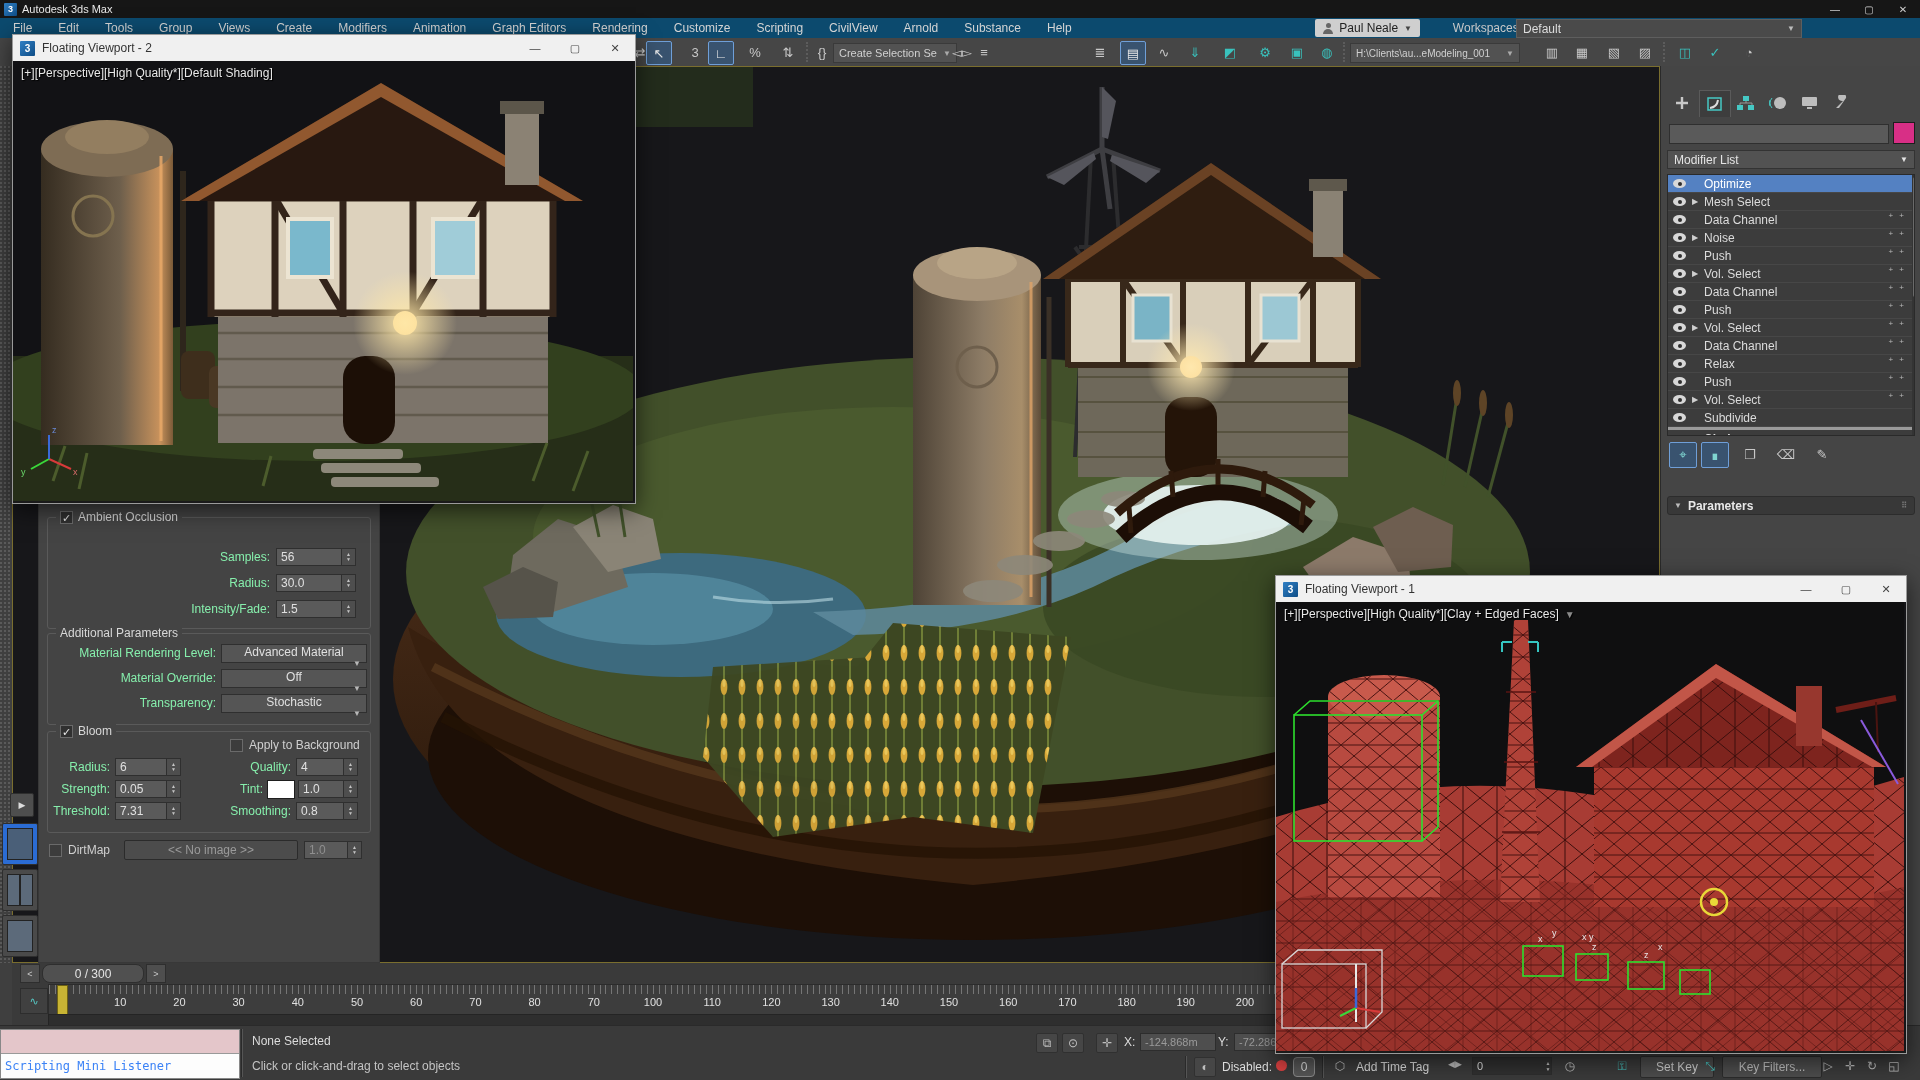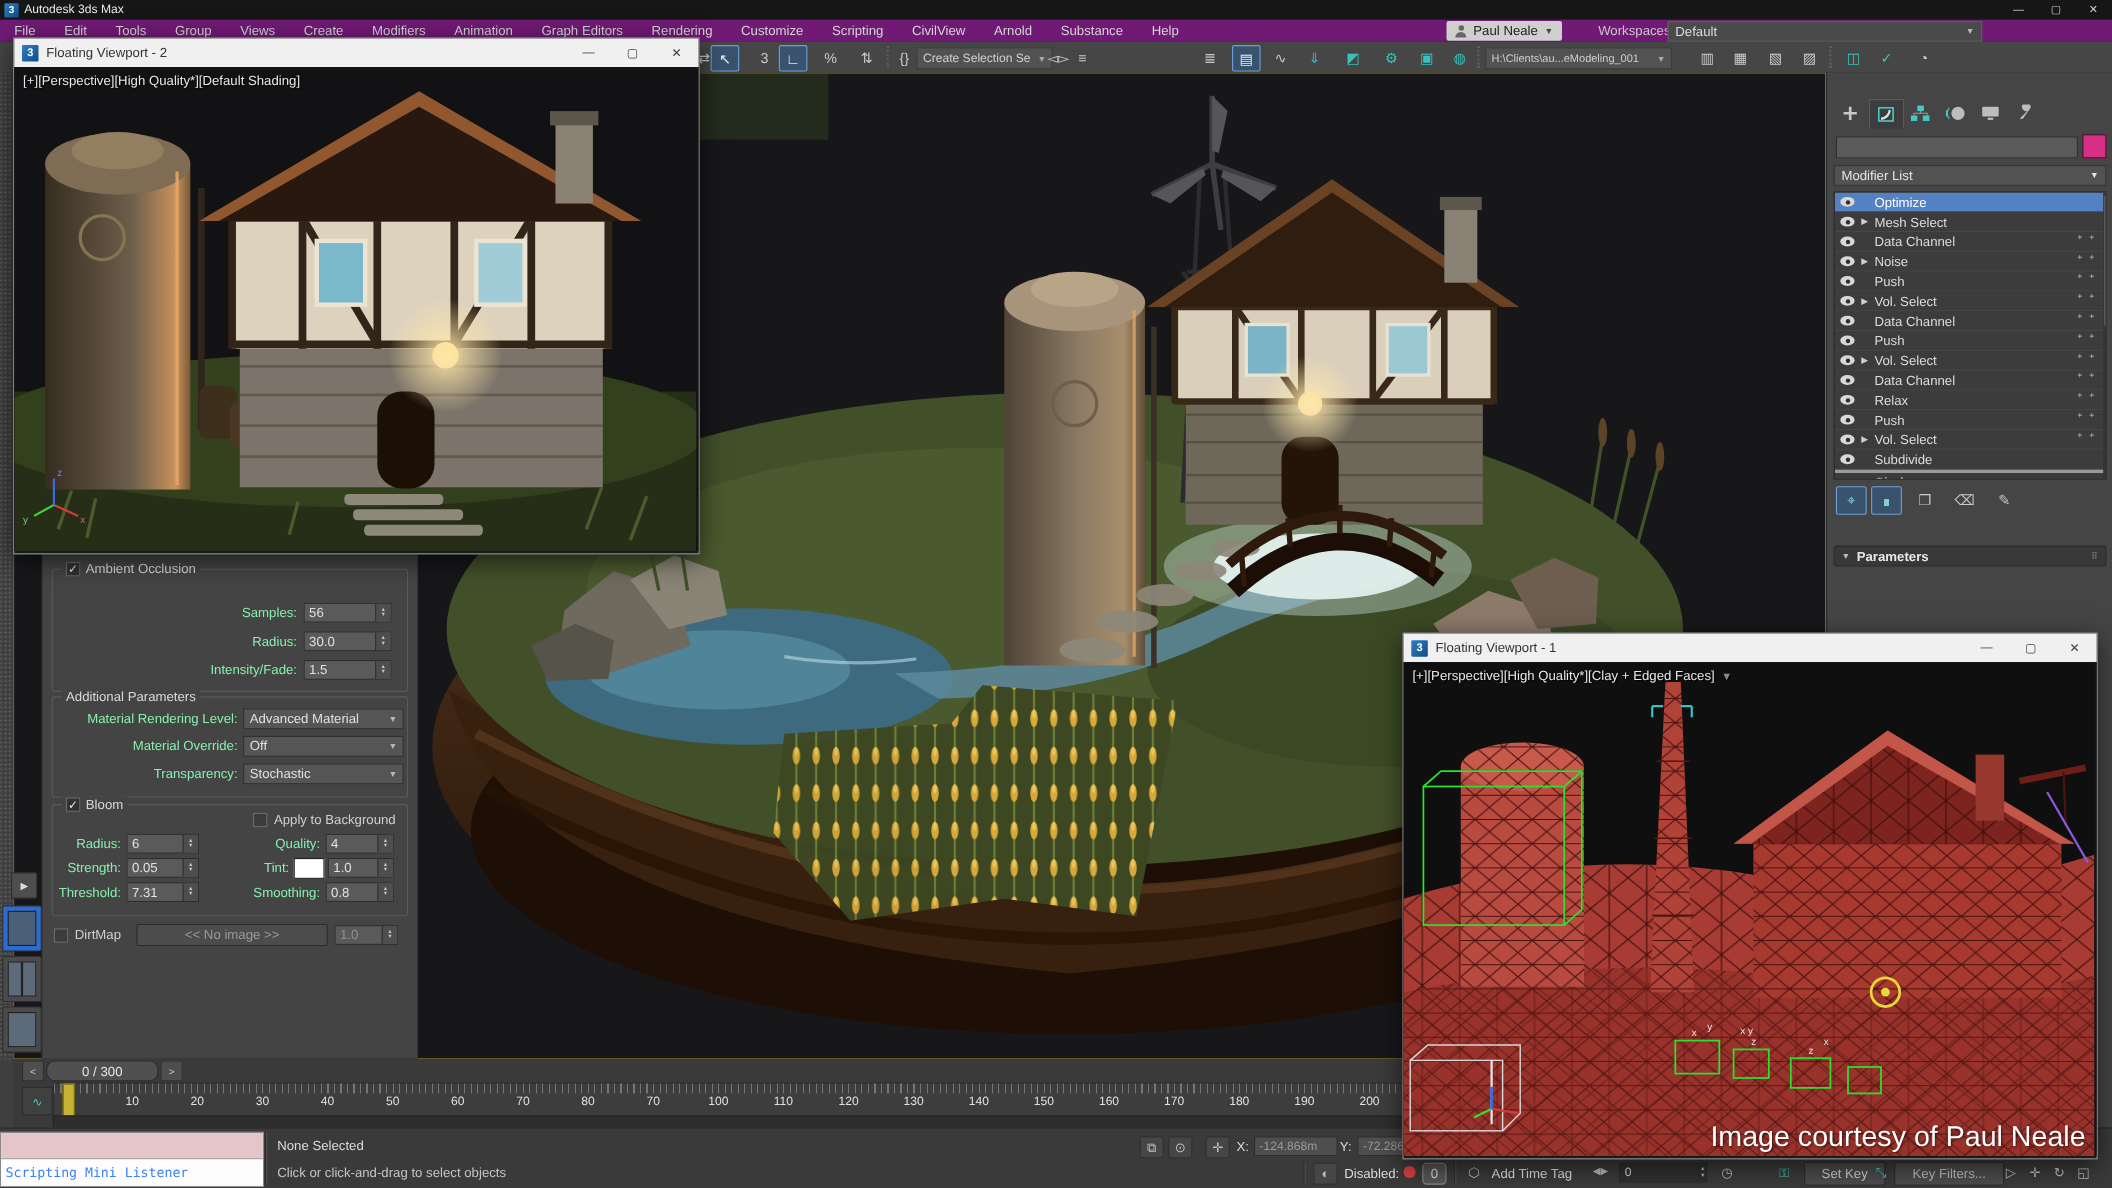--- a/index.html
+++ b/index.html
@@ -7,21 +7,21 @@
        font-family:"Liberation Sans",sans-serif;font-size:12px;color:#d8d8d8;}
   .abs{position:absolute;}
   
   #titlebar{left:0;top:0;width:1920px;height:18px;background:#161616;display:flex;align-items:center;}
   .maxlogo{width:13px;height:13px;background:linear-gradient(135deg,#2f7fc4,#0f4d86);color:#fff;font-size:9px;font-weight:bold;
            display:flex;align-items:center;justify-content:center;margin:0 5px 0 4px;border-radius:1px;}
   #titlebar .t{color:#e8e8e8;font-size:11px;}
   .wbtns{margin-left:auto;display:flex;height:100%;}
   .wbtn{width:34px;height:100%;display:flex;align-items:center;justify-content:center;color:#cfcfcf;font-size:10px;}
   
-  #menubar{left:0;top:18px;width:1920px;height:20px;background:#701a75;display:flex;align-items:center;border-bottom:1px solid #262626;}
+  #menubar{left:0;top:18px;width:1920px;height:20px;background:#0c4a6e;display:flex;align-items:center;border-bottom:1px solid #262626;}
   .menuitem{padding:0 13px;color:#d4d4d4;font-size:12px;line-height:20px;white-space:nowrap;}
   #userbtn{position:absolute;right:500px;top:1px;height:18px;background:#cfcfcf;color:#222;border-radius:2px;
            display:flex;align-items:center;padding:0 8px;gap:6px;font-size:12px;}
   .personicon{width:10px;height:10px;position:relative;}
   .personicon:before{content:"";position:absolute;left:2.5px;top:0;width:5px;height:5px;border-radius:50%;background:#666;}
   .personicon:after{content:"";position:absolute;left:0;top:5.5px;width:10px;height:5px;border-radius:5px 5px 0 0;background:#666;}
   #wslabel{position:absolute;right:398px;top:3px;color:#c8c8c8;}
   #wsdrop{position:absolute;right:118px;top:1px;width:272px;height:17px;background:#4a4a4a;border:1px solid #5e5e5e;
           display:flex;align-items:center;padding:0 6px;color:#ddd;}
   #wsdrop .dar{margin-left:auto;font-size:8px;color:#bbb;}
@@ -55,21 +55,21 @@
   .grplabel{position:absolute;top:-8px;left:8px;background:#444444;padding:0 4px;color:#d8d8d8;white-space:nowrap;}
   .chk{width:13px;height:13px;background:#303030;border:1px solid #6a6a6a;color:#e8e8e8;font-size:11px;line-height:12px;
        text-align:center;display:inline-block;box-sizing:border-box;}
   .frow{position:absolute;height:18px;display:flex;align-items:center;}
   .flabel{color:#86efac;text-align:right;}
   .field{background:#5a5a5a;border:1px solid #2f2f2f;height:18px;box-sizing:border-box;display:flex;align-items:center;
          padding:0 4px;color:#e0e0e0;position:relative;}
   .field .spin{position:absolute;right:0;top:0;bottom:0;width:13px;background:#4e4e4e;border-left:1px solid #2f2f2f;
         display:flex;flex-direction:column;align-items:center;justify-content:center;font-size:5px;color:#c4c4c4;line-height:5px;}
   .ddfield{background:#555555;border:1px solid #2f2f2f;height:19px;box-sizing:border-box;display:flex;align-items:center;
-         padding:0 5px;color:#e0e0e0;}
+         padding:0 5px;color:#e0e0e0;flex-direction:column;}
   .ddfield .dar{margin-left:auto;font-size:8px;color:#b8b8b8;}
   .disabledtxt{color:#8f8f8f;}
   
   #cmdpanel{left:1660px;top:66px;width:260px;height:959px;background:#454545;border-left:1px solid #2a2a2a;box-sizing:border-box;}
   .cmdtab{position:absolute;top:24px;width:30px;height:26px;display:flex;align-items:center;justify-content:center;}
   .cmdtab.sel{background:#3d3d3d;border:1px solid #5a5a5a;border-bottom:none;}
   #objname{left:8px;top:58px;width:218px;height:18px;background:#5a5a5a;border:1px solid #2f2f2f;}
   #objswatch{left:232px;top:56px;width:20px;height:20px;border:1px solid #1e1e1e;}
   #modlistdd{left:6px;top:84px;width:248px;height:19px;background:#525252;border:1px solid #333;display:flex;align-items:center;
              padding:0 6px;color:#e4e4e4;box-sizing:border-box;}
@@ -821,21 +821,20 @@
       <div class="fvbtns">
         <div class="fvbtn">—</div>
         <div class="fvbtn">▢</div>
         <div class="fvbtn">✕</div>
       </div>
     </div>
     <div class="fvcontent" style="height:449px;">
       <div class="vplabel">
         <span>[+][Perspective][High Quality*][Clay + Edged Faces]</span><span class="funnel">▼</span>
       </div>
-      <div id="watermark">Image courtesy of Paul Neale</div>
       <svg width="628" height="449" viewBox="0 0 628 449">
         <defs>
           <pattern id="wireA" width="26" height="22" patternUnits="userSpaceOnUse">
             <path d="M0 0 L26 22 M26 0 L0 22 M0 11 H26" stroke="#481210" stroke-width="1" fill="none"></path>
           </pattern>
           <pattern id="wireB" width="34" height="28" patternUnits="userSpaceOnUse">
             <path d="M0 0 L34 28 M34 0 L0 28 M17 0 V28" stroke="#3c0e0c" stroke-width="1" fill="none"></path>
           </pattern>
         </defs>
         <rect width="628" height="449" fill="#0f0f10"></rect>

